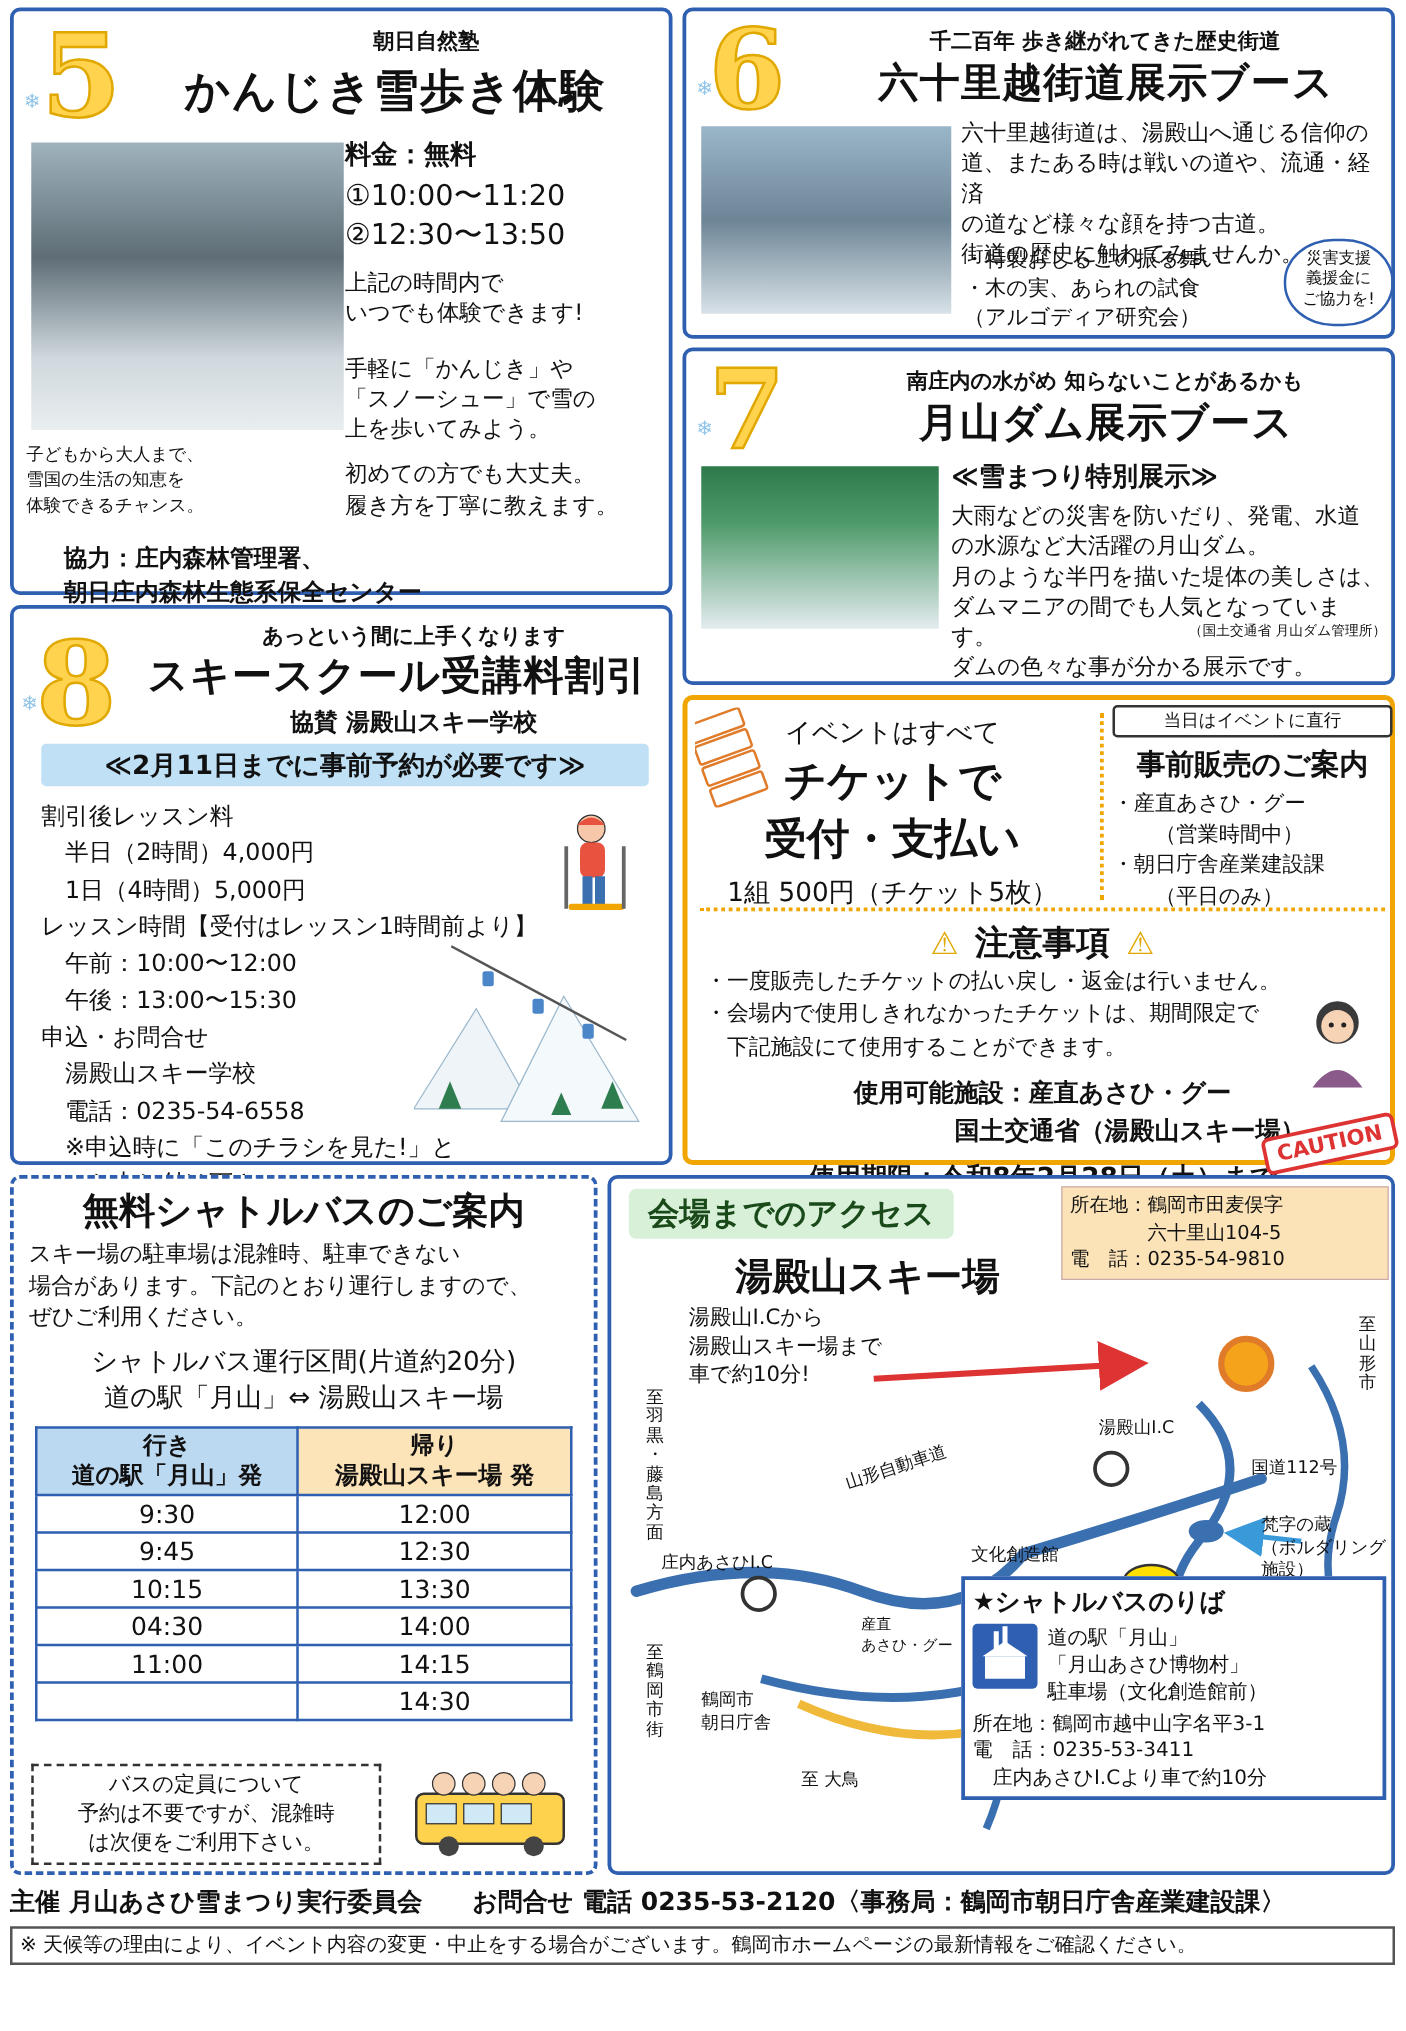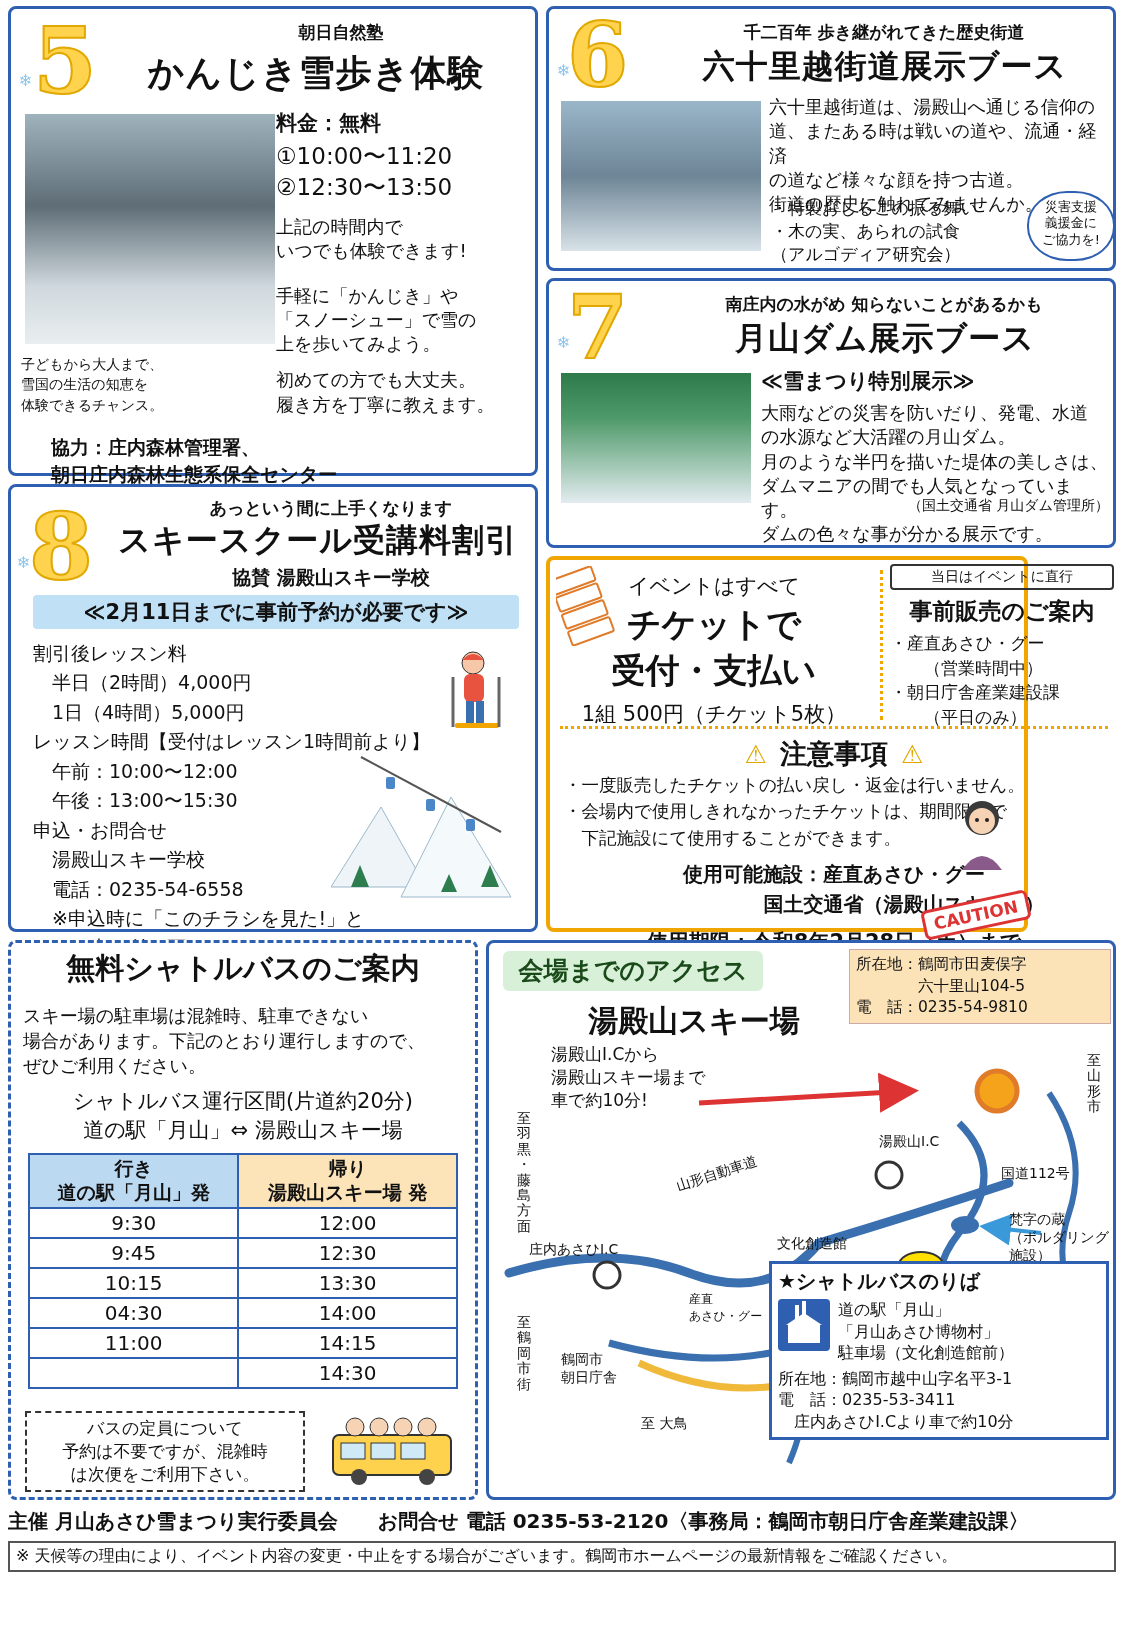--- a/index.html
+++ b/index.html
@@ -62,46 +62,46 @@
 
   
   #sec7 { left:546px; top:278px; width:570px; height:270px; }
   #sec7 .n { position:absolute; left:18px; top:2px; font-size:88px; }
   #sec7 .sn { position:absolute; left:8px; top:52px; }
   #sec7 .h1 { position:absolute; left:110px; top:12px; width:450px; text-align:center; }
   #sec7 .h2 { position:absolute; left:110px; top:36px; width:452px; text-align:center; }
   #sec7 .ph { position:absolute; left:12px; top:92px; width:190px; height:130px;
               background:linear-gradient(180deg,#2f7a4b,#4f9a6a 35%,#e3ecef); }
   #sec7 .r { position:absolute; left:212px; top:86px; width:348px; }
-  #sec7 .note { position:absolute; left:212px; top:216px; width:348px; font-size:14px; text-align:right;}
+  #sec7 .note { position:absolute; left:212px; top:216px; width:348px; font-size:11px; text-align:right;}
 
   
   #sec8 { left:8px; top:484px; width:530px; height:448px; }
   #sec8 .n { position:absolute; left:18px; top:14px; font-size:92px; }
   #sec8 .sn { position:absolute; left:6px; top:66px; }
   #sec8 .h1 { position:absolute; left:120px; top:10px; width:400px; text-align:center; }
   #sec8 .h2 { position:absolute; left:92px; top:32px; width:430px; text-align:center; }
   #sec8 .h3 { position:absolute; left:120px; top:78px; width:400px; text-align:center; font-size:19px; font-weight:bold;}
   #sec8 .band { position:absolute; left:22px; top:108px; width:486px; height:34px;
                 background:#bfe0f5; border-radius:4px; text-align:center; font-size:21px;
                 font-weight:bold; line-height:34px; }
   #sec8 .c { position:absolute; left:22px; top:152px; width:420px; font-size:19px; line-height:1.55; }
 
   
-  #ticket { left:546px; top:556px; width:482px; height:376px; border:4px solid #f0a500; background:#fff;}
+  #ticket { left:546px; top:556px; width:570px; height:376px; border:4px solid #f0a500; background:#fff;}
   #ticket .lt { position:absolute; left:14px; top:12px; width:300px; text-align:center; }
   #ticket .vline { position:absolute; left:330px; top:10px; width:0; height:150px; border-left:3px dotted #f0a500;}
   #ticket .rt { position:absolute; left:340px; top:4px; width:224px; }
   #ticket .hr { position:absolute; left:10px; top:166px; width:548px; height:0; border-top:3px dotted #f0a500;}
   #ticket .cau { position:absolute; left:10px; top:176px; width:548px; text-align:center;}
   #ticket .cl { position:absolute; left:14px; top:212px; width:540px; font-size:17.5px; line-height:1.5;}
 
   
   #shuttle { left:8px; top:940px; width:470px; height:560px; }
-  #shuttle h2 { margin:6px 0 14px 0; text-align:center; font-size:29px; font-weight:bold; }
+  #shuttle h2 { margin:6px 0 2px 0; text-align:center; font-size:29px; font-weight:bold; }
   #shuttle .p { font-size:18px; line-height:1.4; padding:0 12px; }
   #shuttle .route { text-align:center; font-size:21px; margin-top:8px; line-height:1.4; }
   .tbl { width:430px; margin:8px auto 0 auto; border-collapse:collapse; }
   .tbl th { border:2px solid #2f5fb0; font-size:19px; padding:2px; font-weight:bold; line-height:1.25;}
   .tbl th.go { background:#bcd9f2; }
   .tbl th.back { background:#fde3b8; }
   .tbl td { border:2px solid #2f5fb0; text-align:center; font-size:20px; padding:2px 0; }
   #shuttle .cap2 { position:absolute; left:14px; top:468px; width:280px; border:2px dashed #333;
                    font-size:17px; line-height:1.35; padding:4px; text-align:center; }
 

